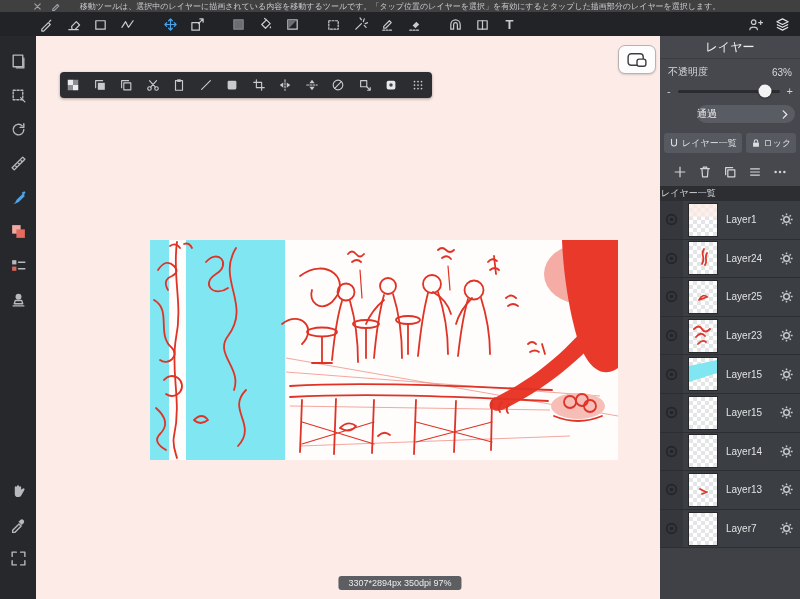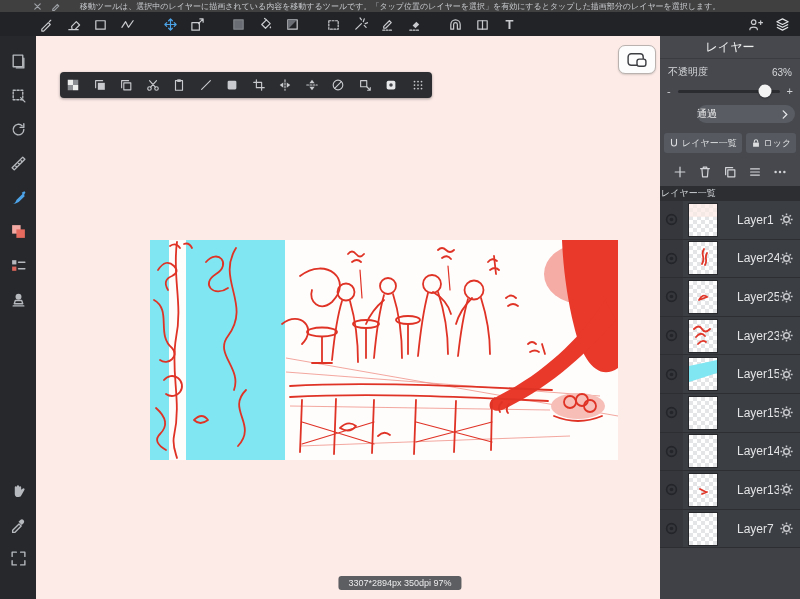--- a/index.html
+++ b/index.html
@@ -69,21 +69,21 @@
   .p-listhdr{height:15px;background:#2c2e32;display:flex;align-items:center;padding-left:1px;font-size:9px;color:#ced1d4;flex:none}
   .p-rows{flex:1;overflow:hidden;background:#3f4146}
   .lrow{height:38.6px;display:flex;align-items:center;background:#3b3e43;border-bottom:1px solid #2c2e32;box-sizing:border-box}
   .eye-cell{width:23px;height:100%;background:#35373c;display:flex;align-items:center;justify-content:center;flex:none}
   .eye{width:15px;height:15px;color:#23252a}
   .thumb{width:28px;height:32px;margin-left:5px;background-color:#fff;border:1px solid #26282b;flex:none;
     background-image:linear-gradient(45deg,#e4e5e7 25%,transparent 25%,transparent 75%,#e4e5e7 75%),linear-gradient(45deg,#e4e5e7 25%,transparent 25%,transparent 75%,#e4e5e7 75%);
     background-size:8px 8px;background-position:0 0,4px 4px}
   .thumb svg{display:block;width:100%;height:100%}
   .rs{stroke:#e0372a;stroke-width:1.8;fill:none;stroke-linecap:round}
-  .lname{margin-left:19px;font-size:12px;color:#e2e3e5;flex:1;overflow:hidden;white-space:nowrap}
+  .lname{margin-left:8px;font-size:10px;color:#e2e3e5;flex:1;overflow:hidden;white-space:nowrap}
   .gear{width:15px;height:15px;margin-right:6px;color:#c6c8cb;flex:none}
   .lrow.selected{background:#5d9fd6;border-bottom-color:#4f8fc4}
   .lrow.selected .eye-cell{background:transparent}
   .lrow.selected .eye{color:#1d3b57}
   .lrow.selected .lname{color:#ffffff}
   .lrow.selected .gear{color:#eef3f8}
   .folder-thumb{width:28px;height:32px;margin-left:5px;flex:none;display:flex;align-items:center;justify-content:center}
   .folder-thumb svg{width:24px;height:20px}
   .hidden-defs{position:absolute;width:0;height:0;overflow:hidden}
 </style>

